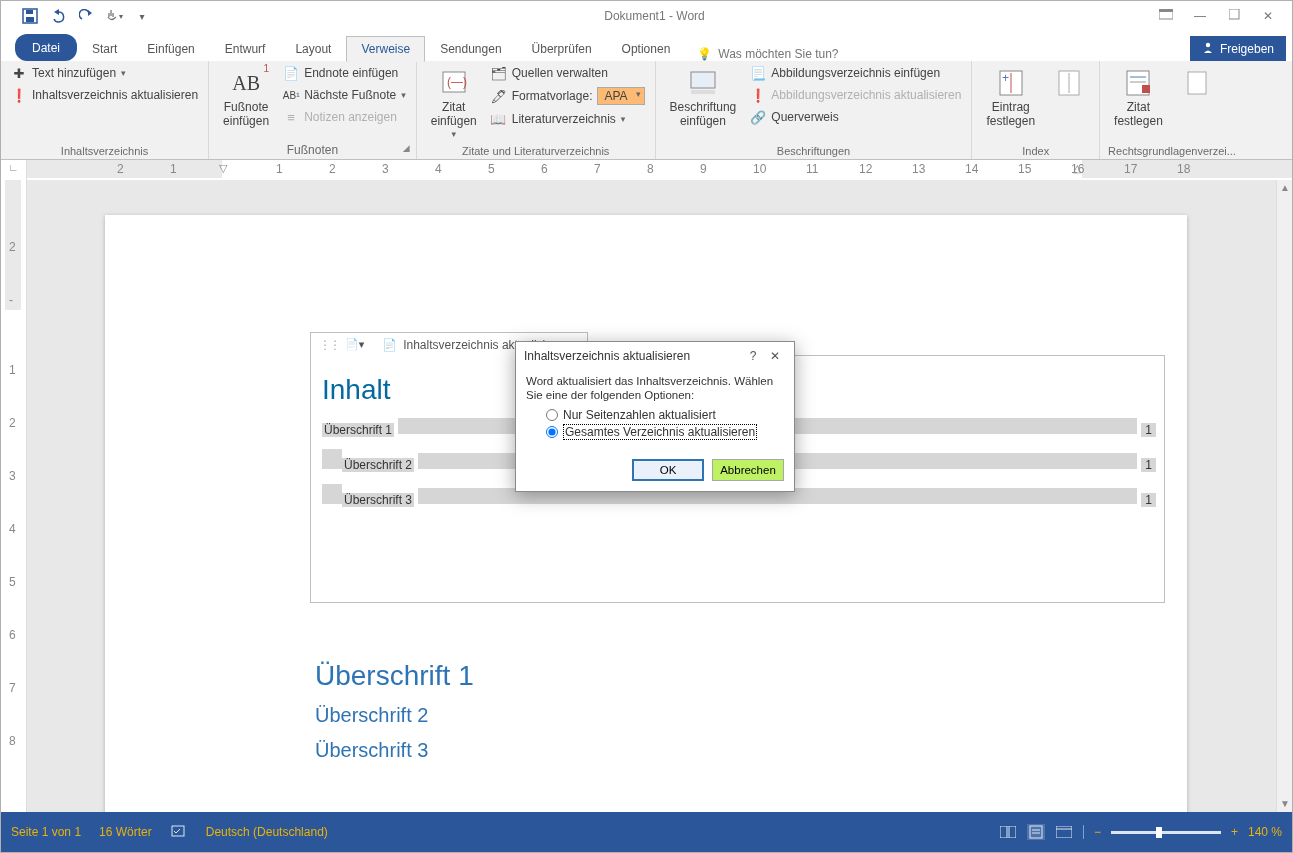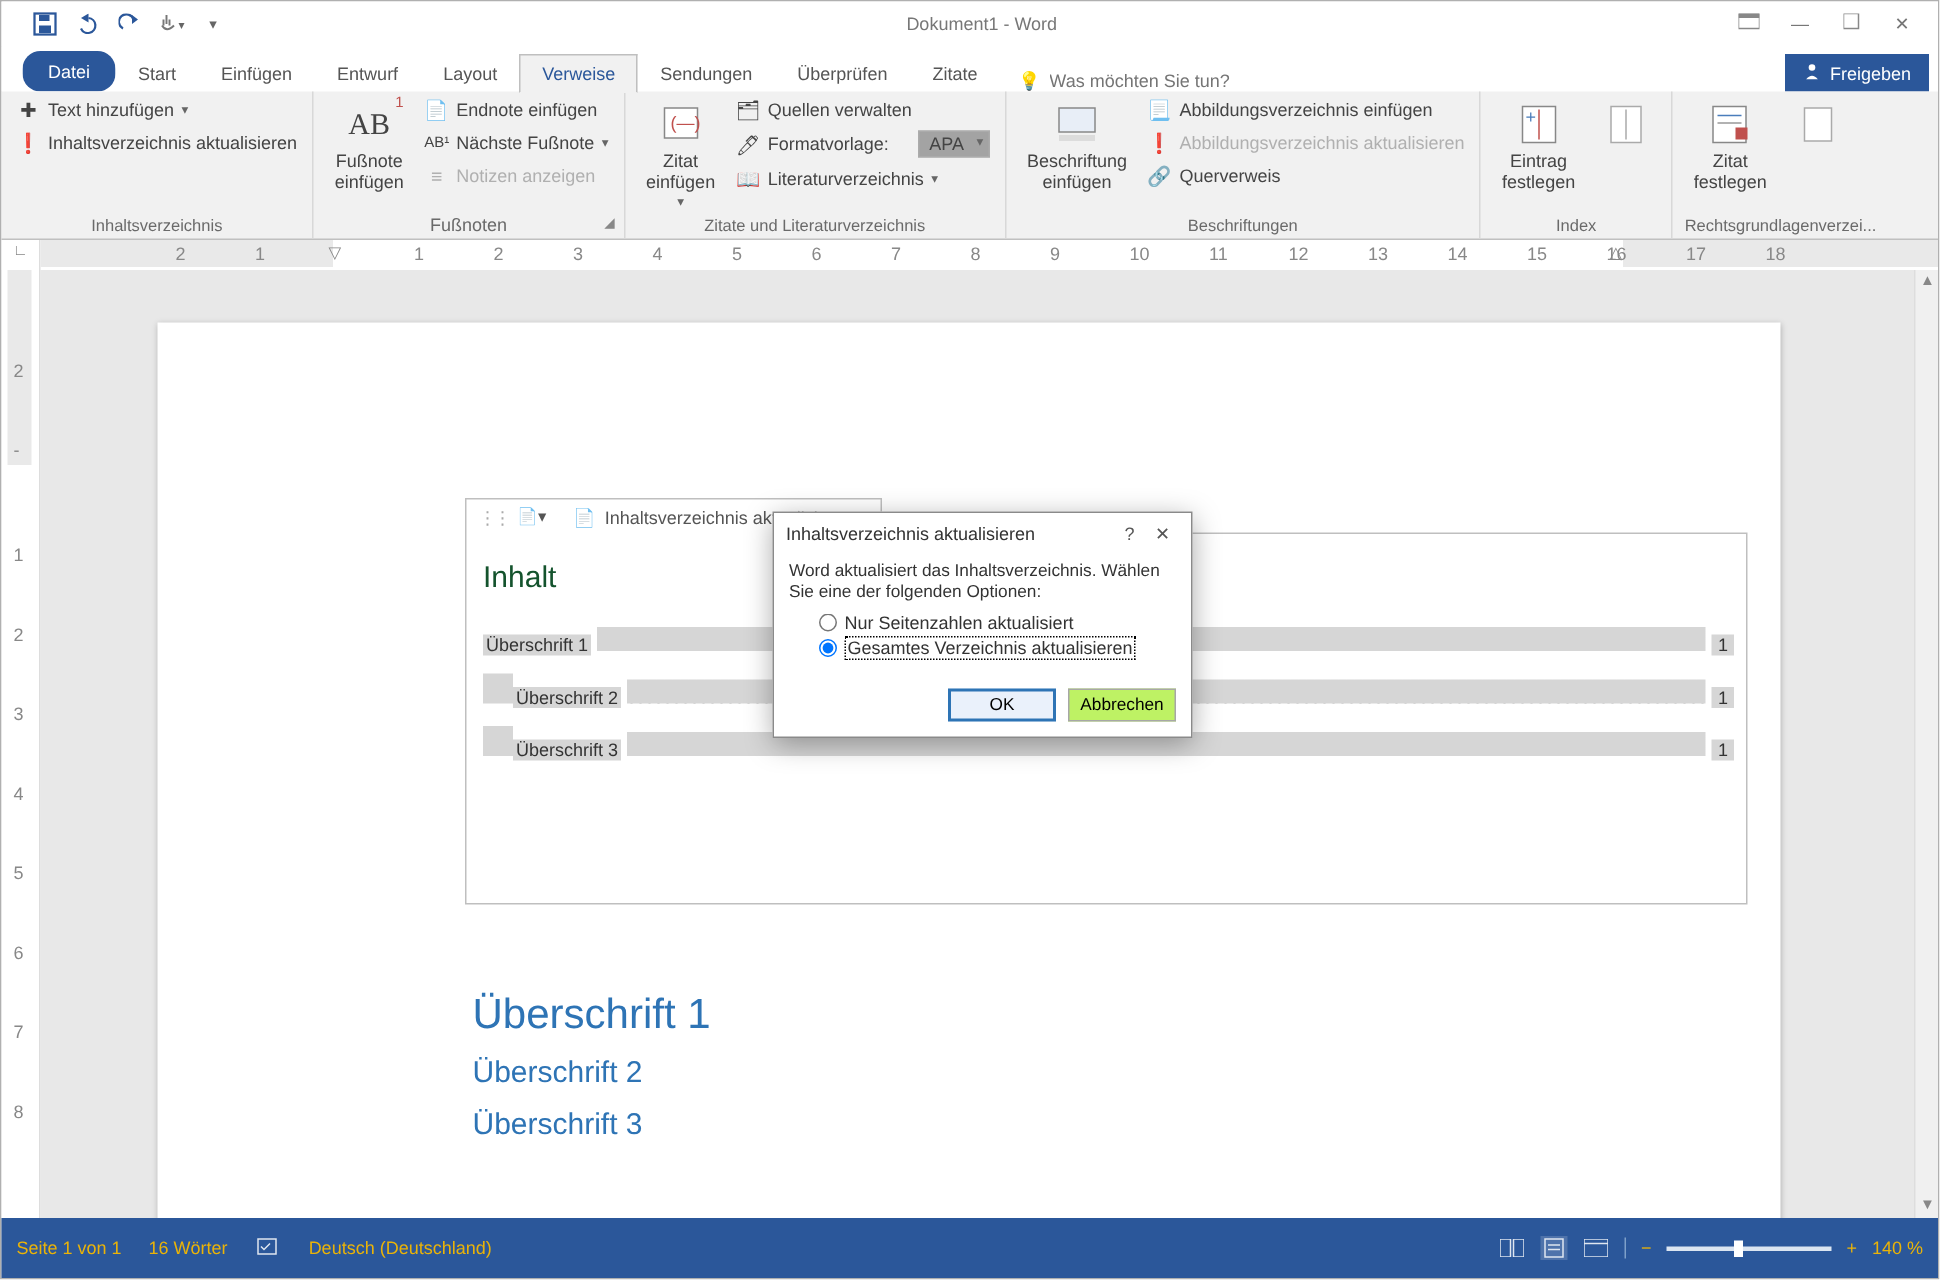--- a/index.html
+++ b/index.html
@@ -31,21 +31,21 @@
 .group-body { flex:1; display:flex; gap:6px; align-items:flex-start; }
 .group-name { text-align:center; color:#6a6a6a; font-size:11px; padding:2px 0; position:relative;}
 .group-name .launcher { position:absolute; right:-2px; top:2px; color:#888; font-size:9px;}
 .bigbtn { display:flex; flex-direction:column; align-items:center; justify-content:flex-start; padding:2px 6px; min-width:54px; text-align:center; color:#444; line-height:1.15; }
 .bigbtn .ico { width:32px; height:32px; margin:2px 0 2px 0; display:flex; align-items:center; justify-content:center; font-size:22px; }
 .smallbtn { display:flex; align-items:center; gap:5px; color:#444; padding:2px 2px; white-space:nowrap;}
 .smallbtn.disabled { color:#b0b0b0; }
 .smallbtn .ico { width:16px; height:16px; display:flex; align-items:center; justify-content:center; font-size:13px;}
 .col { display:flex; flex-direction:column; gap:2px; }
 .dd::after{ content:" ▾"; font-size:9px; color:#666; }
-.combo { border:1px solid #ababab; background:#a3a3a3; padding:1px 16px 1px 6px; font-size:12px; color:#444; position:relative;margin-left:15px;}
+.combo { border:1px solid #ababab; background:#fdba74; padding:1px 16px 1px 6px; font-size:12px; color:#444; position:relative;}
 .combo::after{ content:"▾"; position:absolute; right:3px; top:1px; font-size:9px; color:#666;}
 
 
 .ruler-row { height:20px; background:#fff; display:flex; border-bottom:0; }
 .ruler-corner{ width:26px; border-right:1px solid #ddd; color:#888; font-size:10px; text-align:center; padding-top:2px;}
 .ruler { flex:1; position:relative; color:#888; font-size:10px; overflow:hidden;}
 .ruler .tick { position:absolute; top:2px; }
 .ruler .shade { position:absolute; top:0; height:18px; background:#e9e9e9;}
 .ruler .marker { position:absolute; top:2px; font-size:11px; color:#888;}
 
@@ -56,21 +56,21 @@
 .vruler .vshade { position:absolute; left:4px; width:16px; background:#e9e9e9;}
 .canvas { flex:1; position:relative; }
 .page { position:absolute; left:78px; top:35px; width:1082px; height:760px; background:#fff; box-shadow:0 1px 4px rgba(0,0,0,.25); }
 .scrollbar-v { width:16px; background:#f0f0f0; border-left:1px solid #ddd; position:relative;}
 .scrollbar-v .arrow { position:absolute; left:2px; width:12px; height:12px; color:#888; font-size:10px; text-align:center;}
 
 
 .toc-frame { position:absolute; left:205px; top:140px; width:855px; height:248px; border:1px solid #bfbfbf; }
 .toc-tab { position:absolute; left:-1px; top:-24px; height:24px; border:1px solid #bfbfbf; border-bottom:none; background:#fff; display:flex; align-items:center; padding:0 8px; gap:6px; color:#555; }
 .toc-tab .grip{ color:#aaa; letter-spacing:-2px;}
-.toc-title{ position:absolute; left:11px; top:18px; font-size:20px; color:#14532d; font-family:"Calibri Light","Segoe UI Light",sans-serif; font-weight:300;}
+.toc-title{ position:absolute; left:11px; top:18px; font-size:28px; color:#0369a1; font-family:"Calibri Light","Segoe UI Light",sans-serif; font-weight:300;}
 .toc-line { position:absolute; left:11px; right:8px; height:24px; display:flex; align-items:baseline; font-family:Calibri,"Segoe UI",sans-serif; font-size:17px; color:#333; }
 .toc-line .hi { background:#d6d6d6; padding:0 2px;}
 .toc-line .leader { flex:1; height:16px; margin:0 4px;
   background:
     linear-gradient(#d6d6d6,#d6d6d6),
     radial-gradient(circle, #555 .9px, transparent 1px);
   background-size:100% 100%, 6px 6px;
   background-position:0 0, 0 12px;
   background-repeat:no-repeat, repeat-x;
 }
@@ -151,21 +151,21 @@
 
   <div class="tabs">
     <div class="tab file">Datei</div>
     <div class="tab">Start</div>
     <div class="tab">Einfügen</div>
     <div class="tab">Entwurf</div>
     <div class="tab">Layout</div>
     <div class="tab active">Verweise</div>
     <div class="tab">Sendungen</div>
     <div class="tab">Überprüfen</div>
-    <div class="tab">Zitate</div>
+    <div class="tab">Optionen</div>
     <div class="tell">
       <span>💡</span>
       <input placeholder="Was möchten Sie tun?" style="">
     </div>
     <div class="share">
       <span><svg width="12" height="12">
             <circle cx="6" cy="4" r="2.2" fill="#fff"></circle>
             <path d="M2 12 q4 -5 8 0" fill="#fff"></path>
           </svg></span>
       <span>Freigeben</span>

